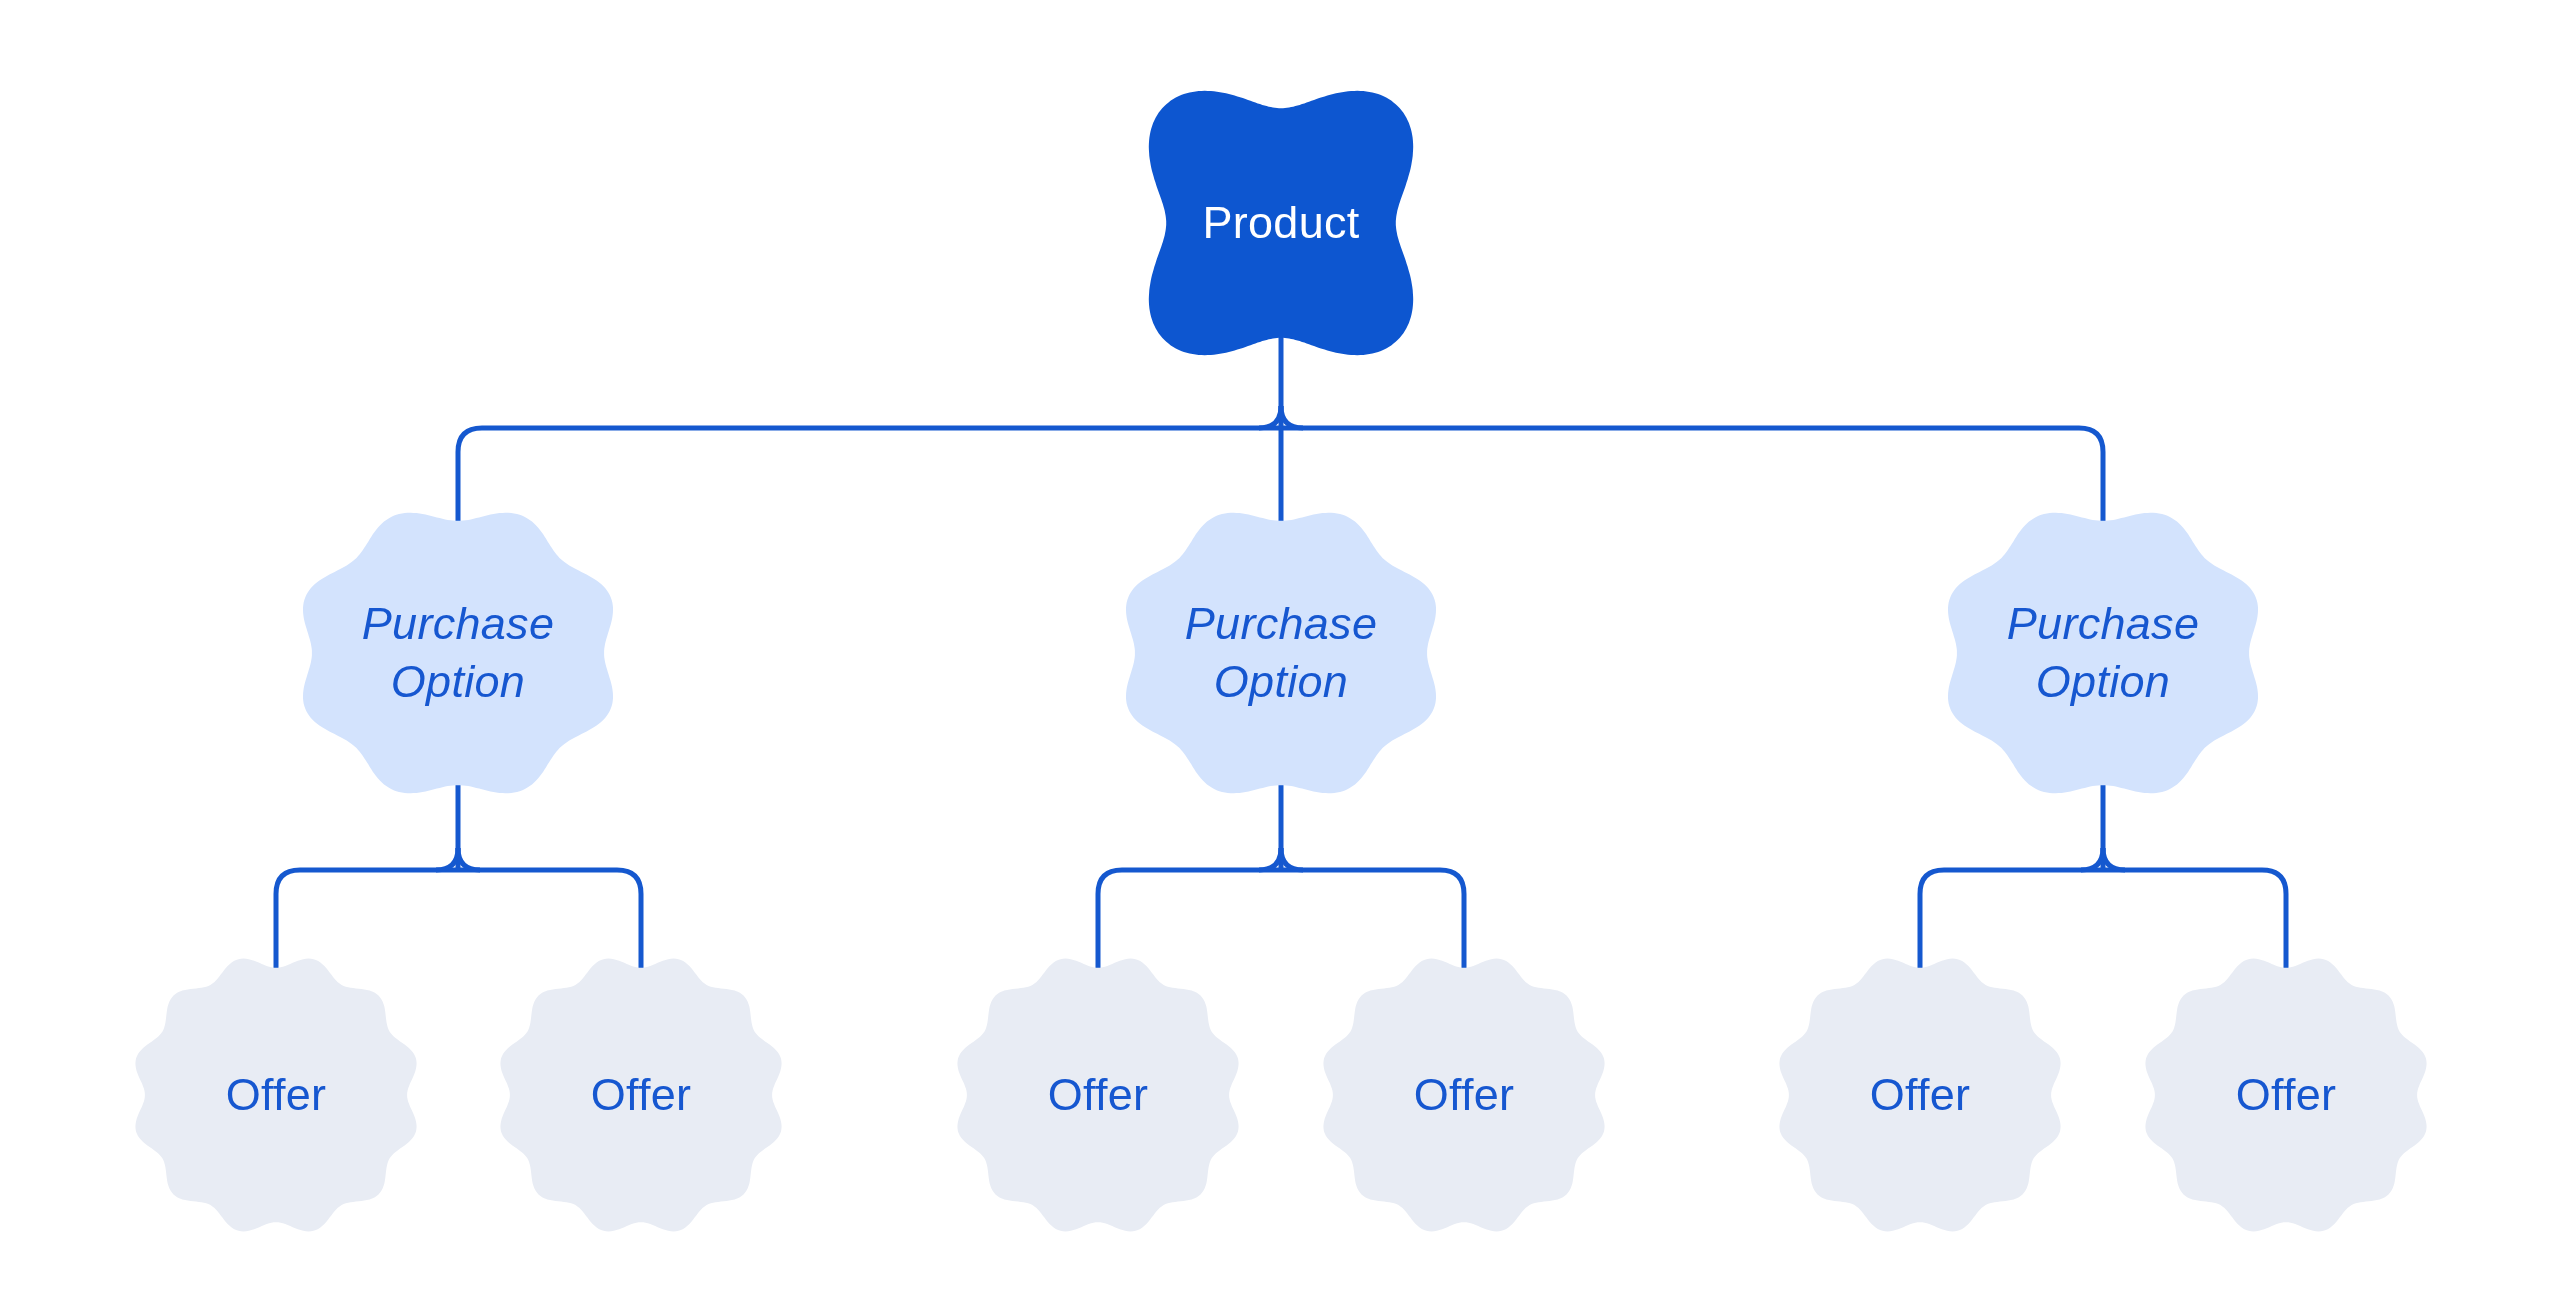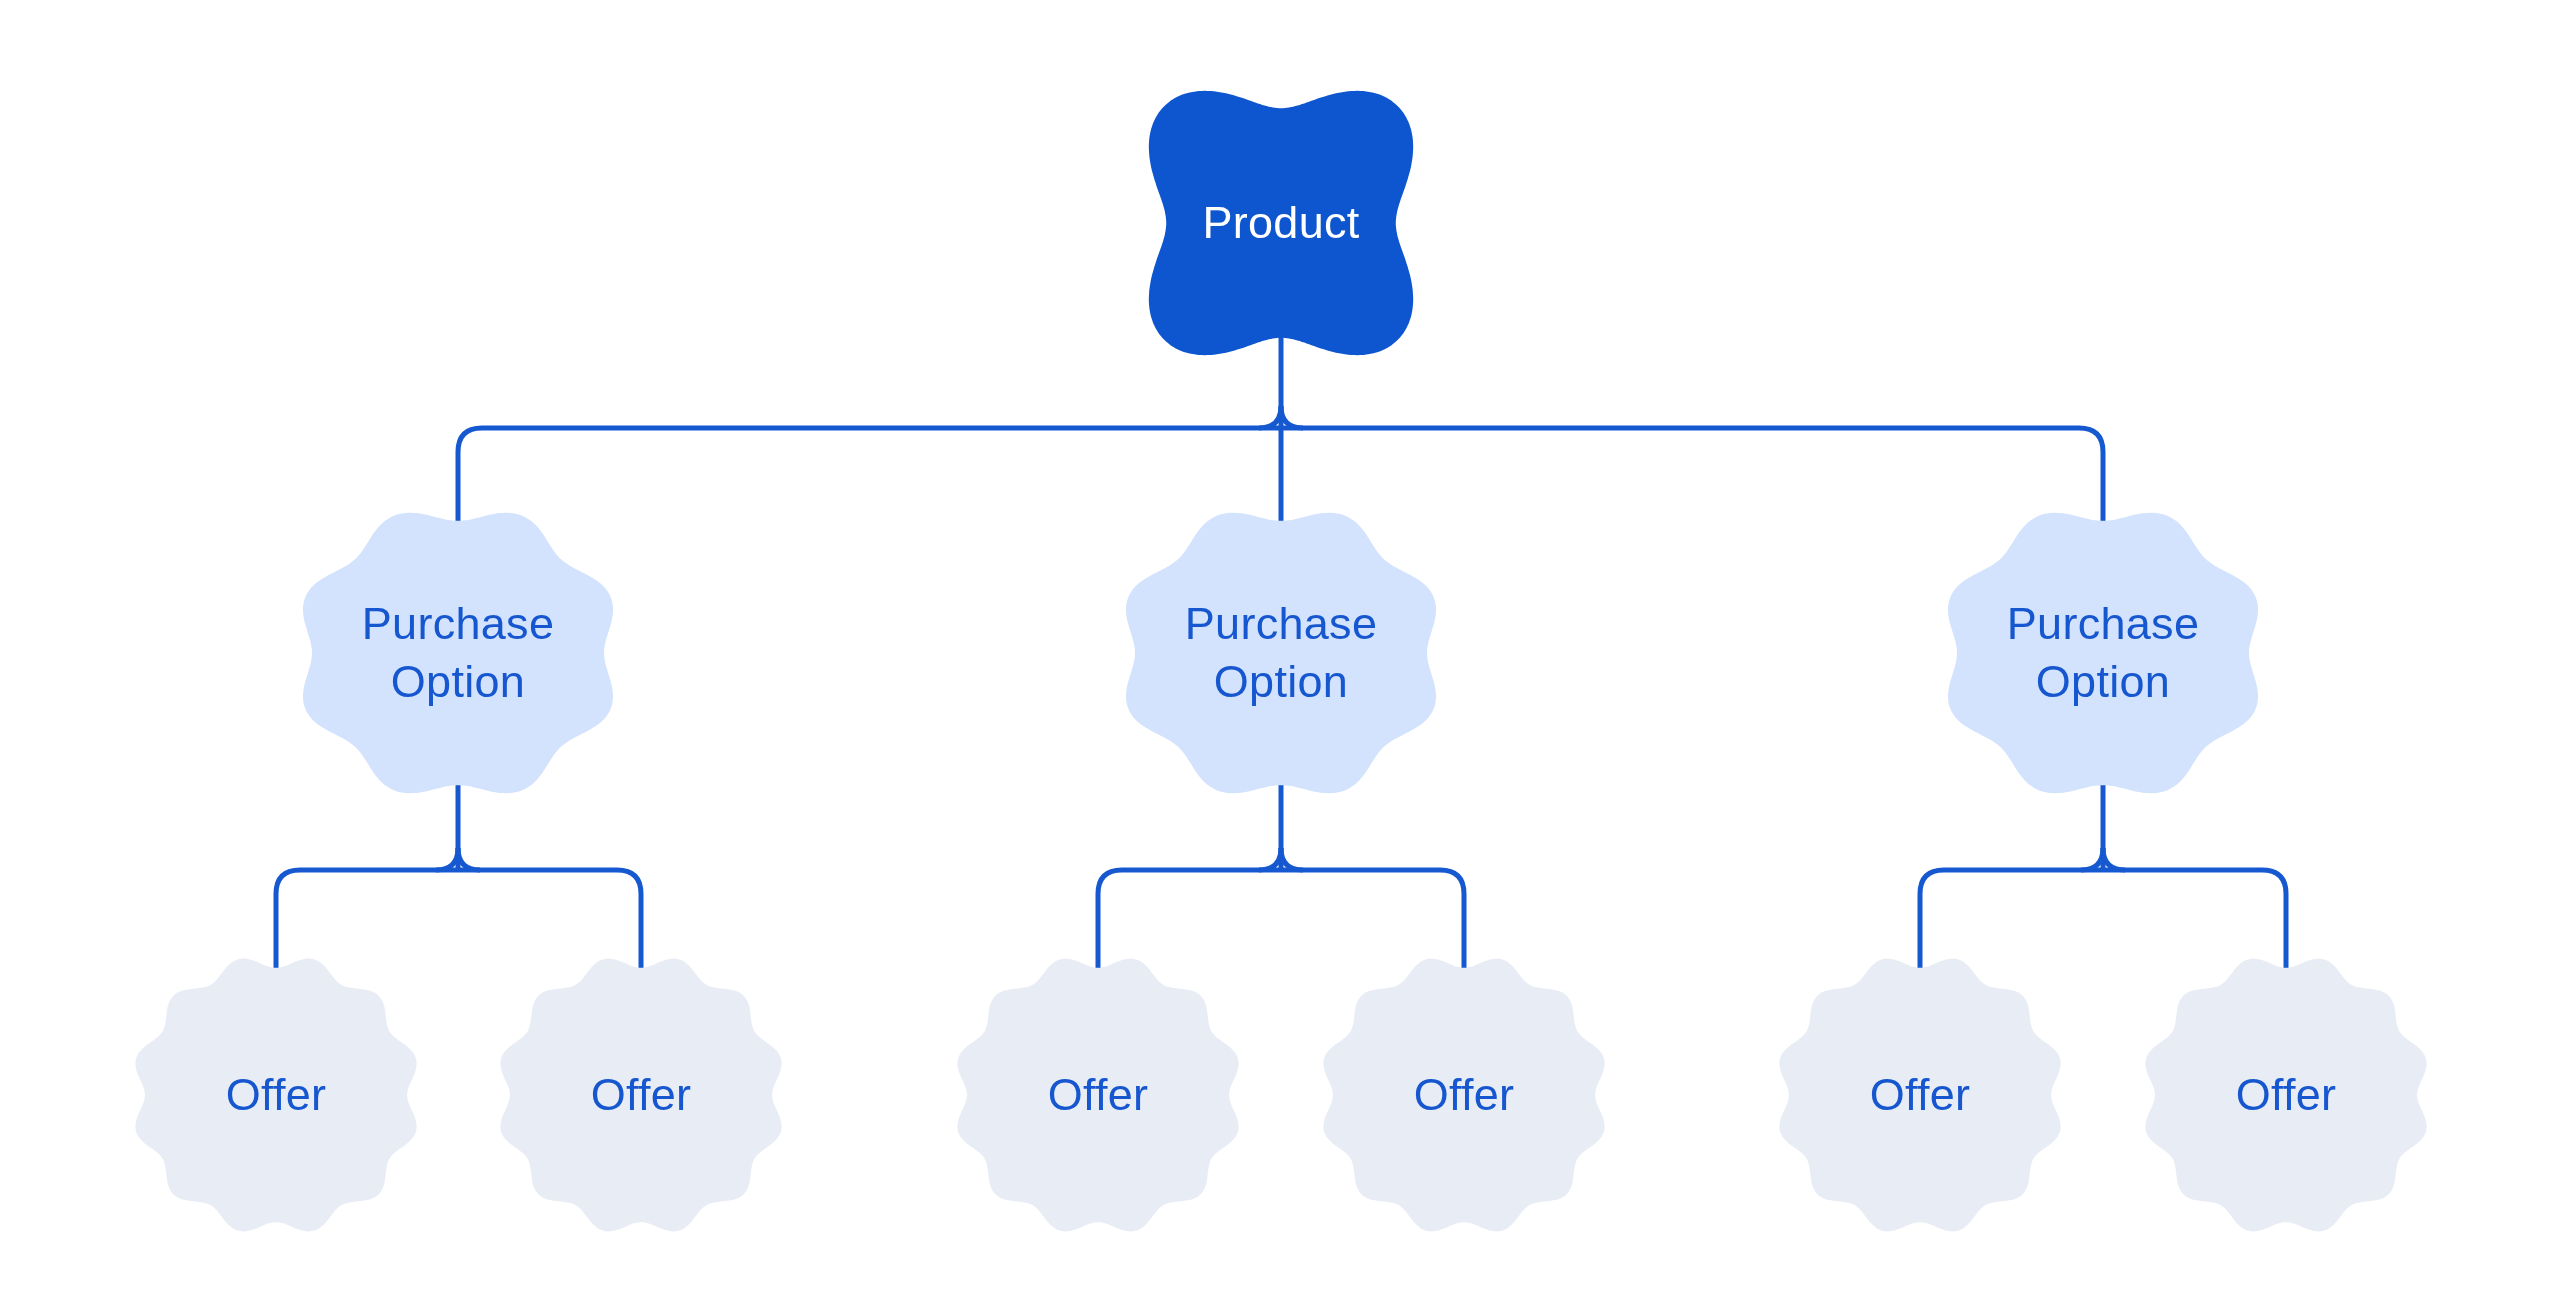--- a/index.html
+++ b/index.html
@@ -39,21 +39,21 @@
     justify-content: center;
     text-align: center;
     font-size: 45px;
     font-weight: 500;
     line-height: 58px;
     letter-spacing: 0.3px;
     white-space: pre-line;
   }
   .node.product .label { color: #ffffff; }
   .node.purchase .label, .node.offer .label { color: #1657d0; }
-  .node.purchase .label { max-width: 230px; margin: 0 auto; }
+  .node.purchase .label { max-width: 230px; margin: 0 auto; font-style: italic; }
 </style>
 </head>
 <body>
 
 <div id="stage" style="background: rgb(255, 255, 255);">
   <svg id="connectors" width="2560" height="1312" viewBox="0 0 2560 1312">
       <path d="M 458 538 L 458 452 Q 458 428 482 428 L 2079 428 Q 2103 428 2103 452 L 2103 538" fill="none" stroke="#1558cf" stroke-width="5"></path>
       <path d="M 1281 428 L 1281 538" fill="none" stroke="#1558cf" stroke-width="5"></path>
       <path d="M 1281 333 L 1281 428" fill="none" stroke="#1558cf" stroke-width="5"></path>
       <path d="M 1281 406 Q 1281 428 1259 428" fill="none" stroke="#1558cf" stroke-width="5"></path>

